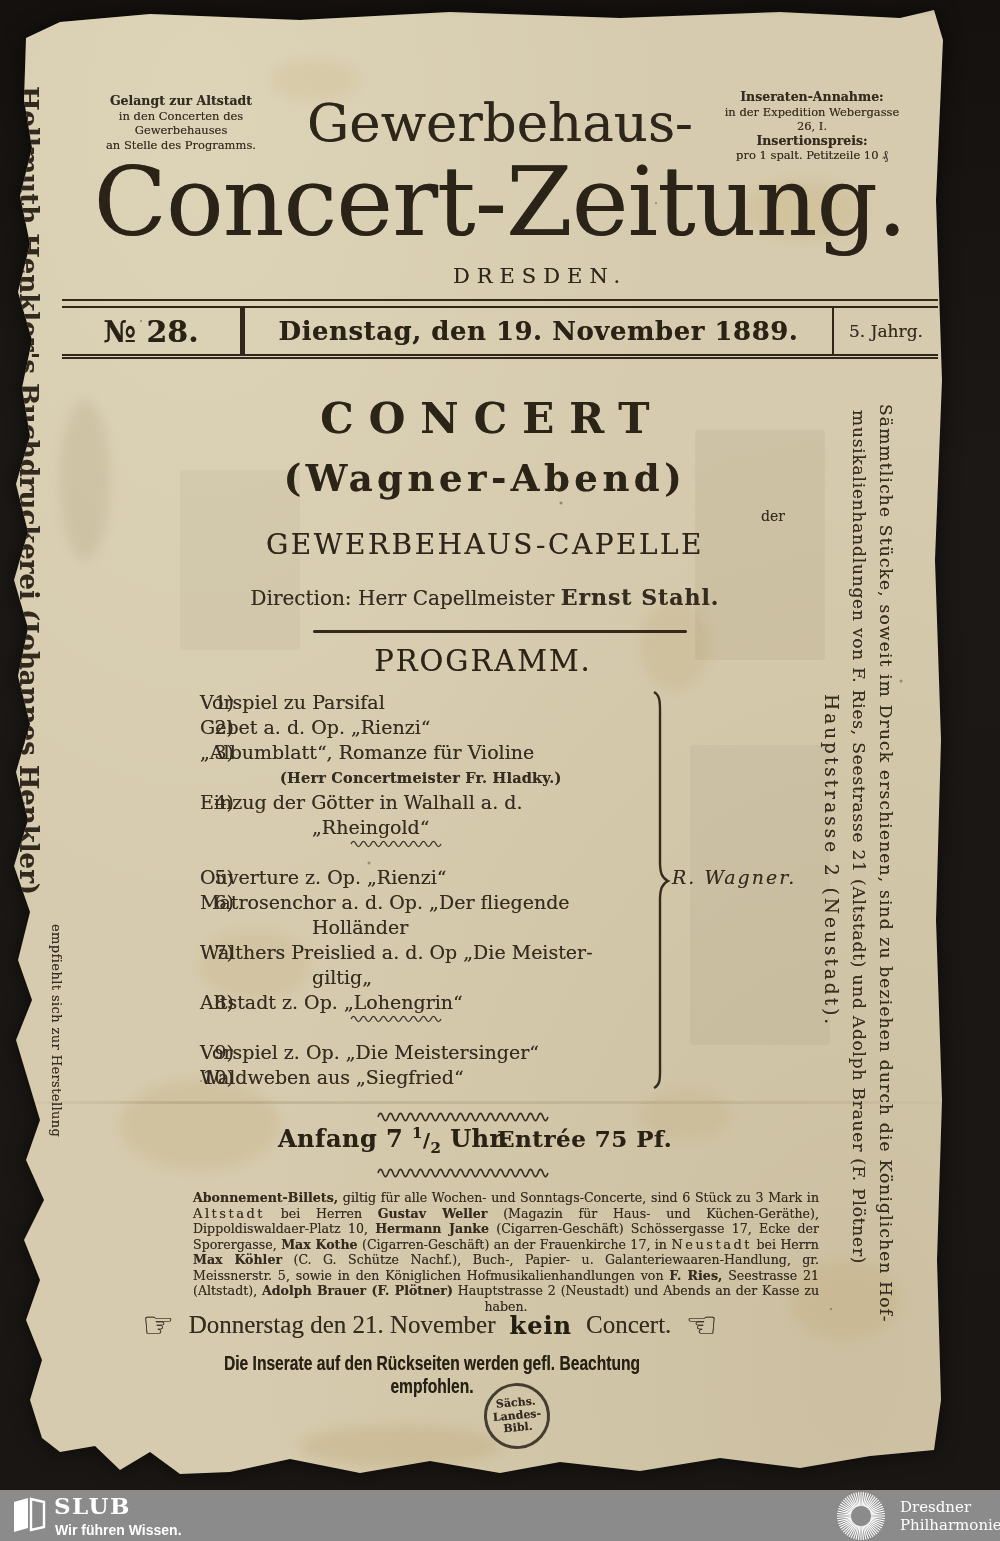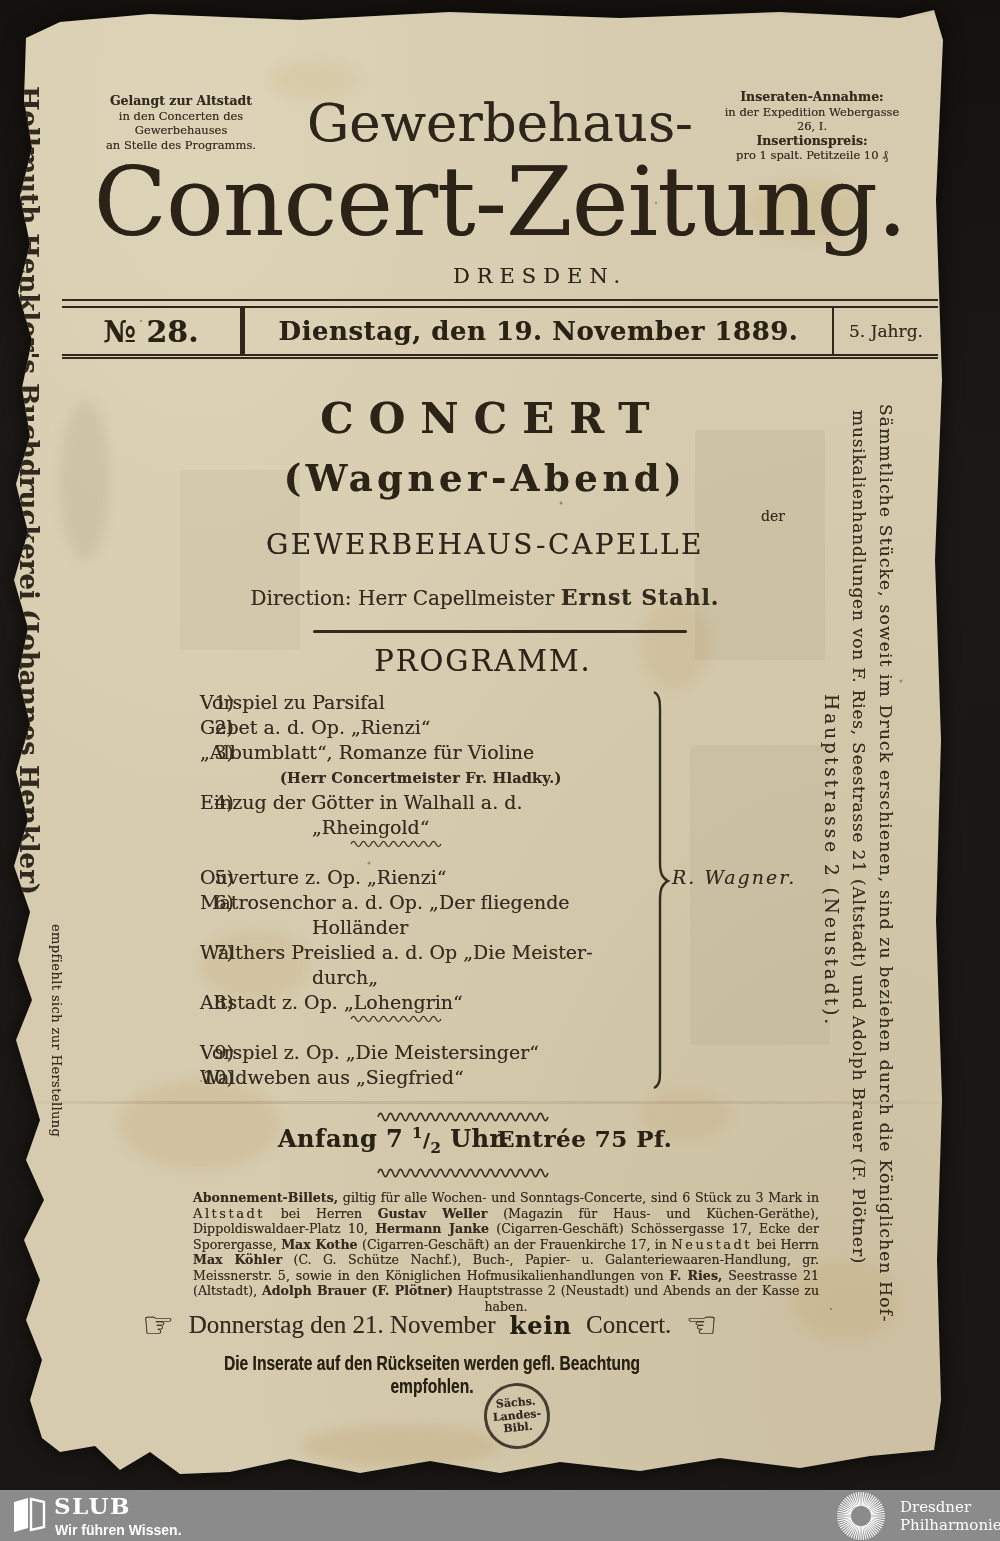--- a/index.html
+++ b/index.html
@@ -219,21 +219,21 @@
           </div>
           <div class="prow item-row cont-row">
             <span class="ptxt">Holländer</span>
             <span class="leader"></span>
           </div>
           <div class="prow item-row">
             <span class="pnum">7)</span>
             <span class="ptxt">Walthers Preislied a. d. Op „Die Meister-</span>
           </div>
           <div class="prow item-row cont-row">
-            <span class="ptxt">durch„</span>
+            <span class="ptxt">giltig„</span>
             <span class="leader"></span>
           </div>
           <div class="prow item-row">
             <span class="pnum">8)</span>
             <span class="ptxt">Altstadt z. Op. „Lohengrin“</span>
             <span class="leader"></span>
           </div>
           <div class="prow wavy-row">
             <svg width="92" height="8" viewBox="0 0 92 8" style="position:static">
               <path d="M1 4 q 2.5 -5.2 5 0 q 2.5 5.2 5 0 q 2.5 -5.2 5 0 q 2.5 5.2 5 0 q 2.5 -5.2 5 0 q 2.5 5.2 5 0 q 2.5 -5.2 5 0 q 2.5 5.2 5 0 q 2.5 -5.2 5 0 q 2.5 5.2 5 0 q 2.5 -5.2 5 0 q 2.5 5.2 5 0 q 2.5 -5.2 5 0 q 2.5 5.2 5 0 q 2.5 -5.2 5 0 q 2.5 5.2 5 0 q 2.5 -5.2 5 0 q 2.5 5.2 5 0" fill="none" stroke="#3a3126" stroke-width="1.3"></path>

